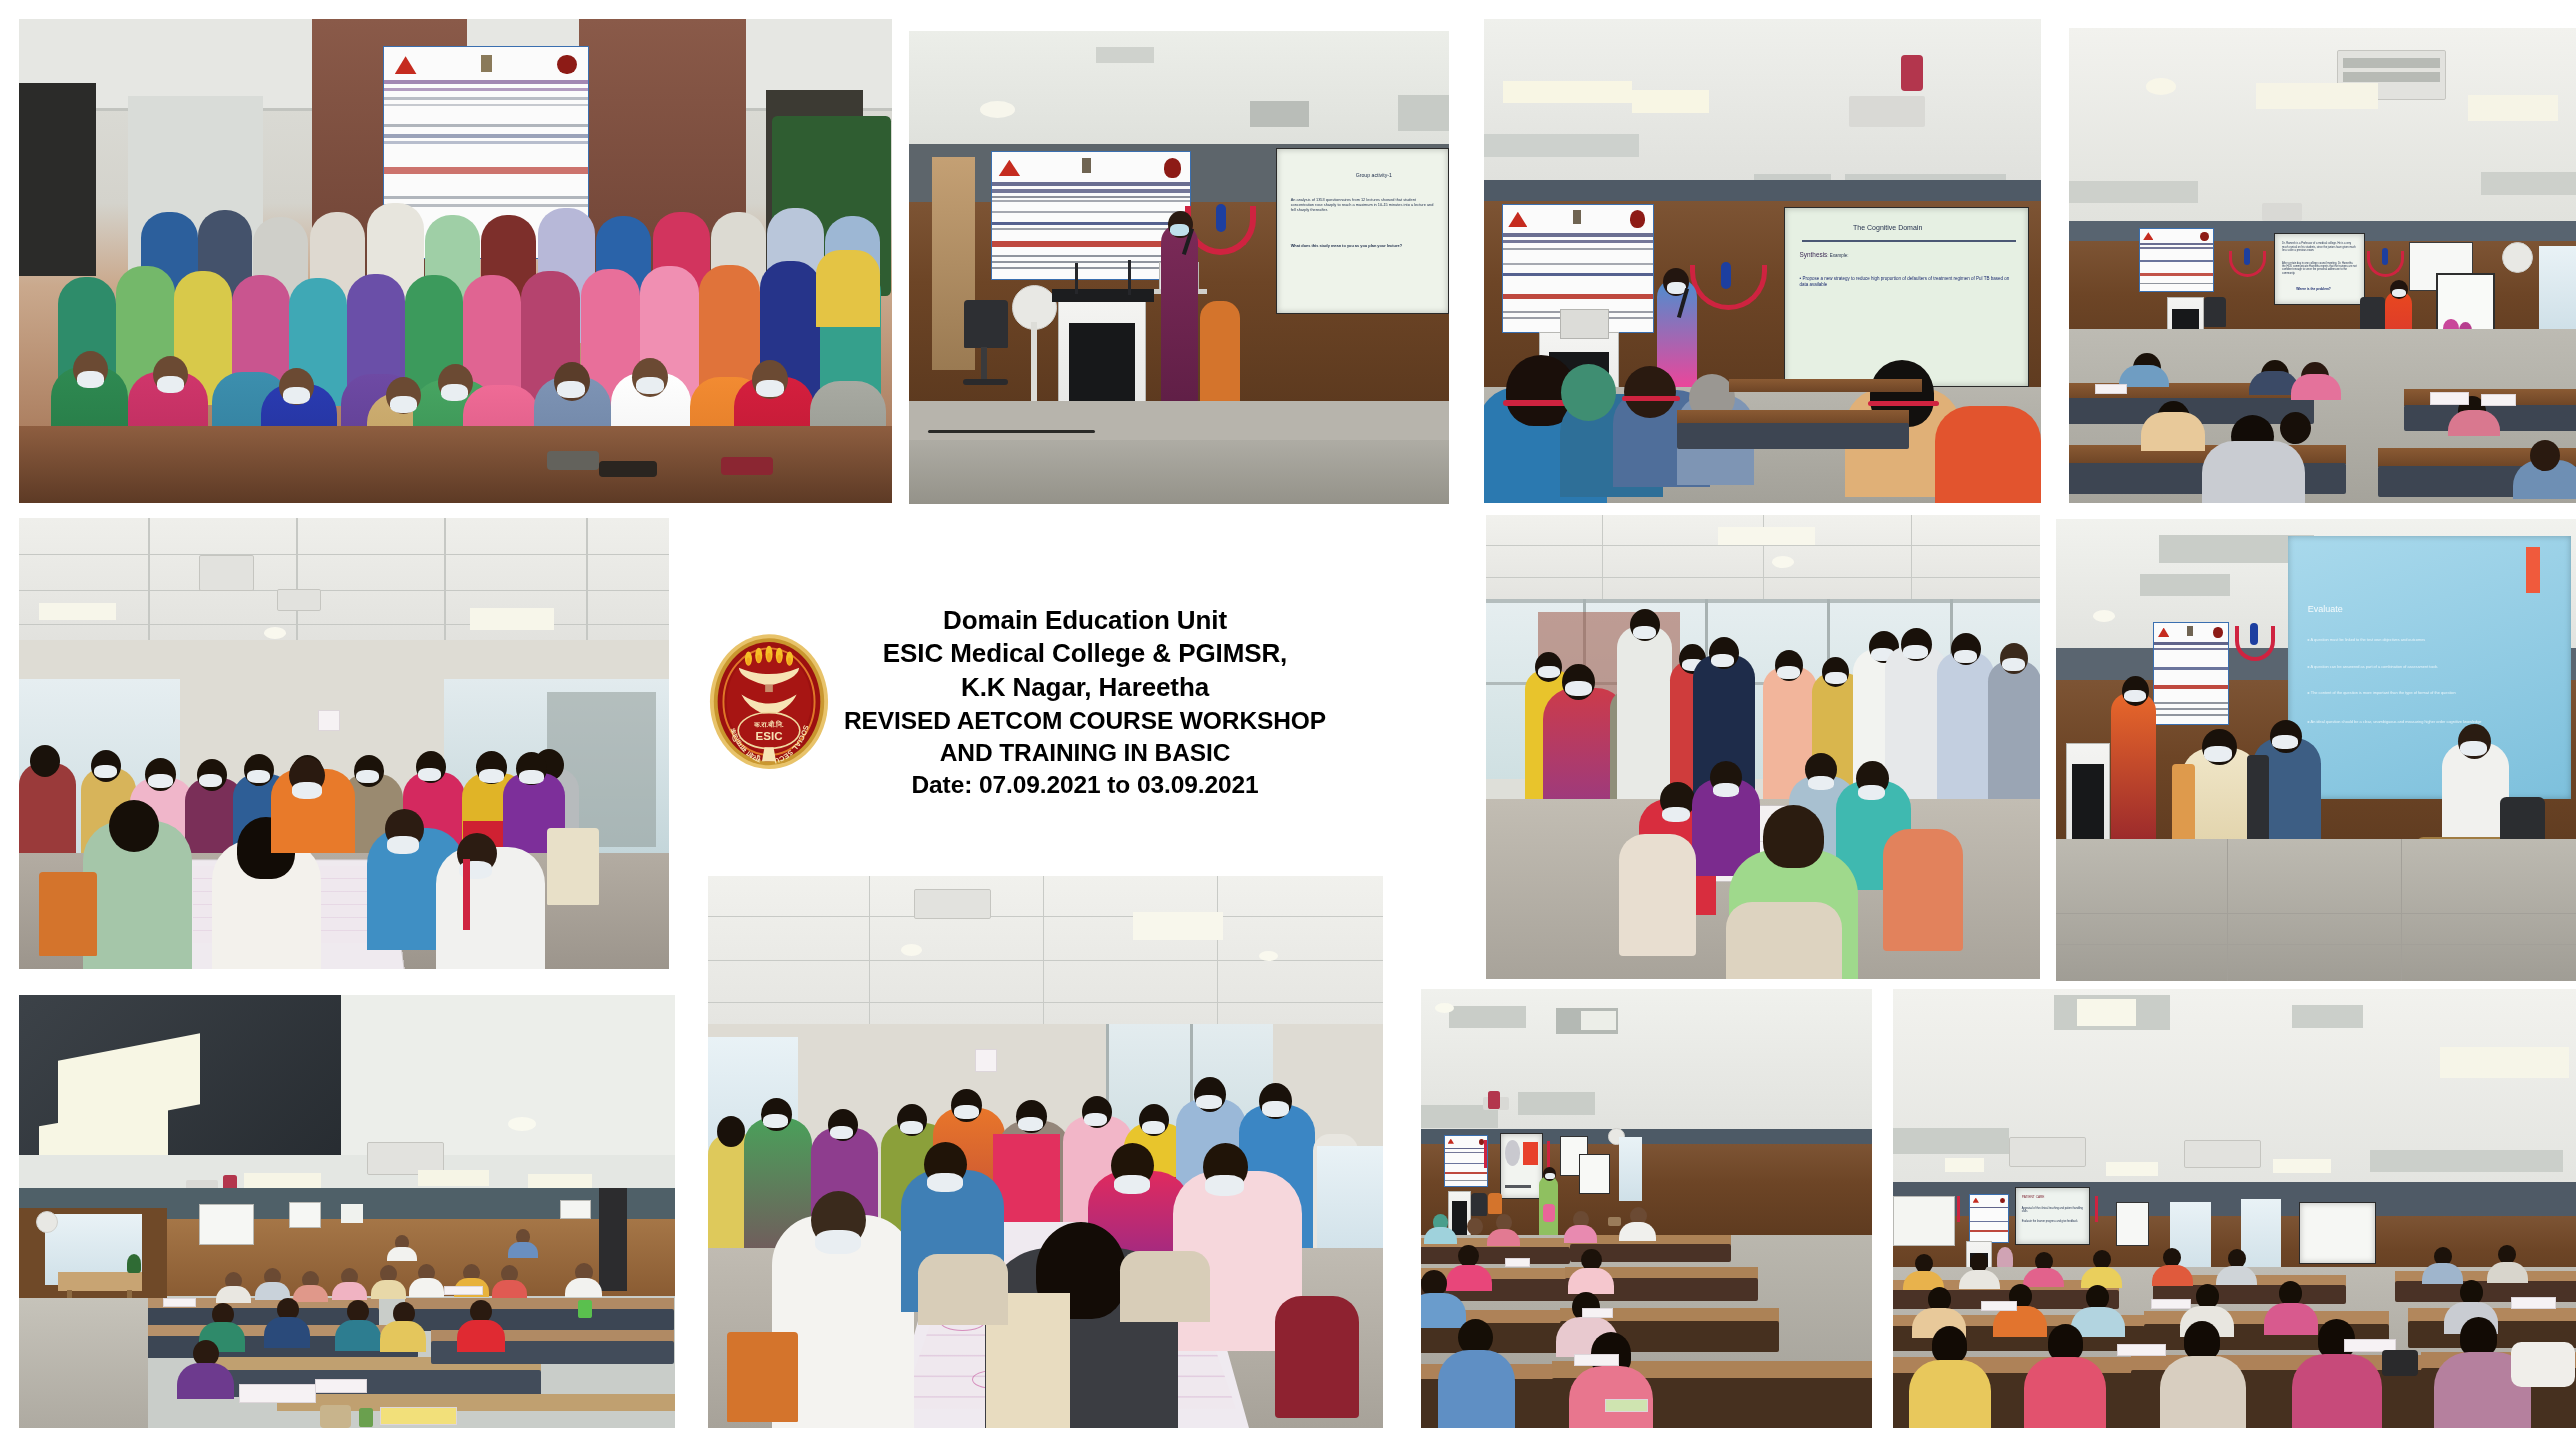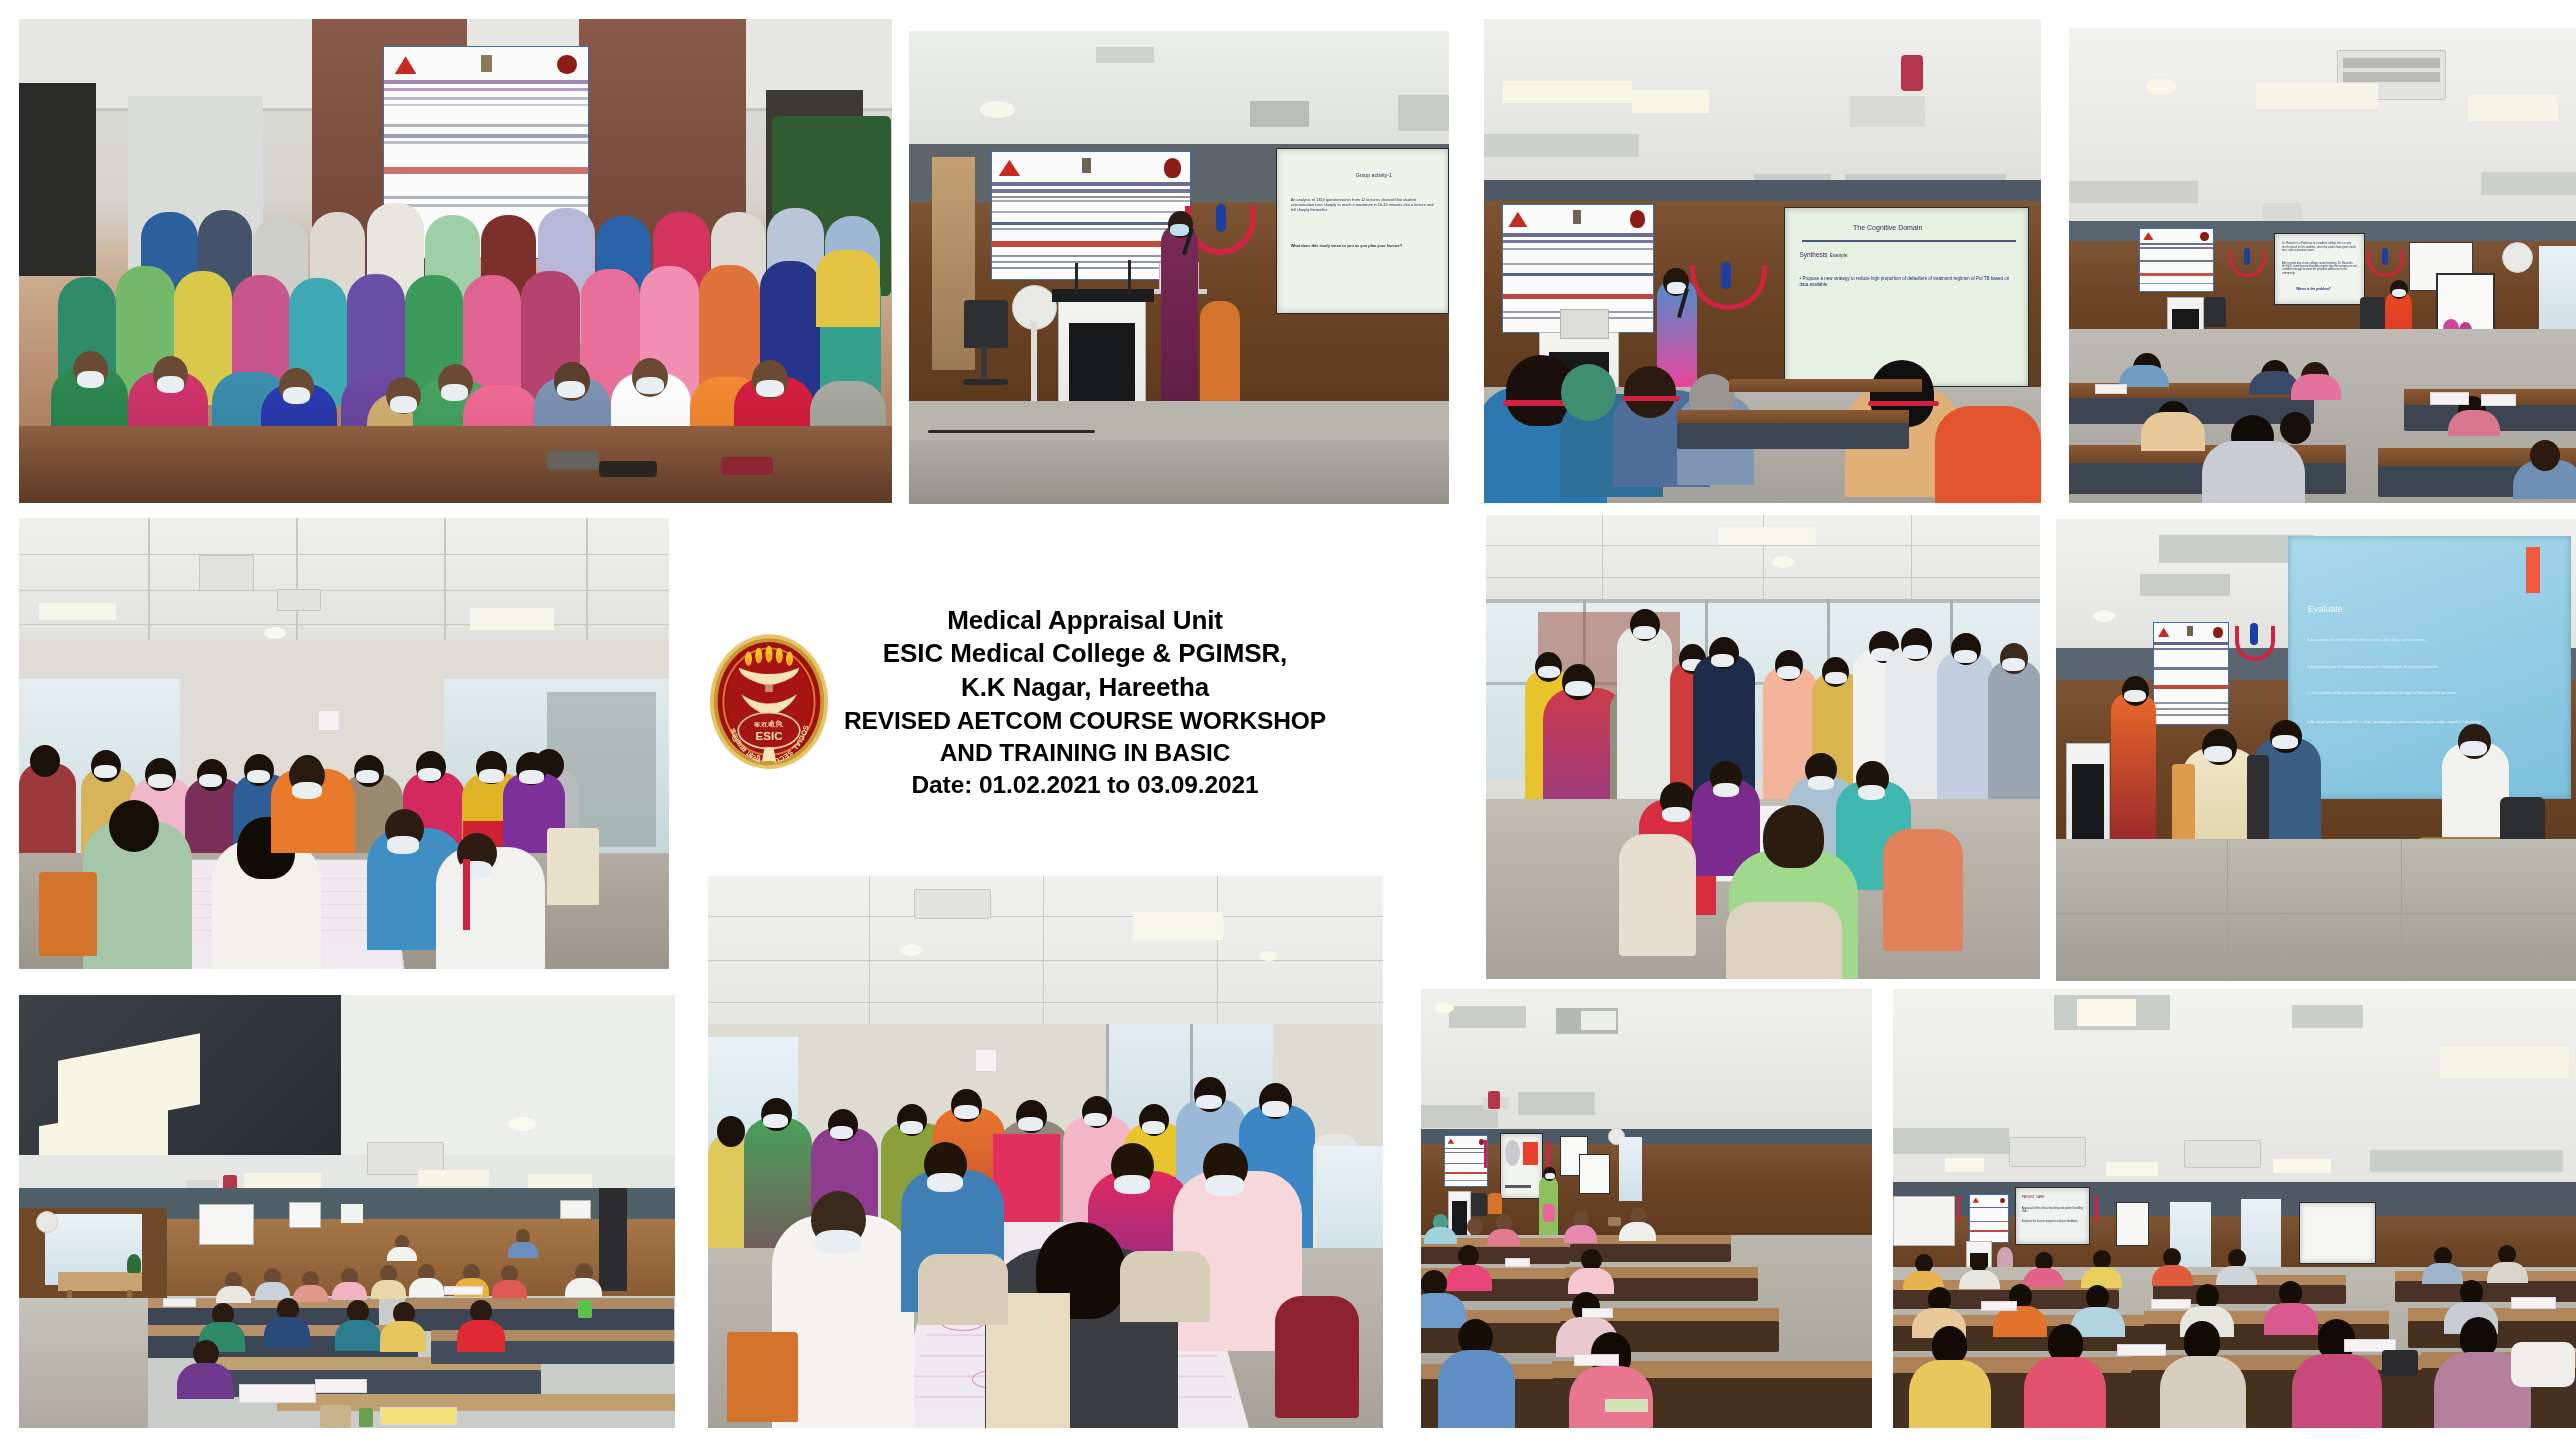--- a/index.html
+++ b/index.html
@@ -525,26 +525,26 @@
         <path id="arcL" d="M86 196 A62 76 0 0 1 40 140" fill="none"></path>
         <text fill="#f7e3b4" font-family="'Liberation Sans',sans-serif" font-size="11" font-weight="bold">
           <textPath href="#arcR" startOffset="4%">SOCIAL SECURITY</textPath>
         </text>
         <text fill="#f7e3b4" font-family="'Liberation Sans',sans-serif" font-size="11" font-weight="bold">
           <textPath href="#arcL" startOffset="4%">सुरक्षा सामाजिक</textPath>
         </text>
       </svg>
     </div>
     <div id="center-text">
-      <div class="line l1">Medical Appraisal Unit</div>
+      <div class="line l1">Domain Education Unit</div>
       <div class="line l2">ESIC Medical College &amp; PGIMSR,</div>
       <div class="line l3">K.K Nagar, Hareetha</div>
       <div class="line l4">REVISED AETCOM COURSE WORKSHOP</div>
       <div class="line l5">AND TRAINING IN BASIC</div>
-      <div class="line l6">Date: 01.02.2021 to 03.09.2021</div>
+      <div class="line l6">Date: 07.09.2021 to 03.09.2021</div>
     </div>
   </div>
 
   <div class="tile" style="left:1486px; top:515px; width:554px; height:464px;">
     <div class="scene" style="background:#dedfd9;">
       <div class="ceil" style="height:84px;background:linear-gradient(180deg,#f1f1ed,#e4e4e0);"></div>
       <div class="ceilgrid" style="left:0;top:30px;width:554px;height:1.3px;background:#c8cac6;"></div>
       <div class="ceilgrid" style="left:0;top:62px;width:554px;height:1.3px;background:#c8cac6;"></div>
       <div class="ceilgrid" style="left:116px;top:0;width:1.3px;height:84px;background:#c8cac6;"></div>
       <div class="ceilgrid" style="left:277px;top:0;width:1.3px;height:84px;background:#c8cac6;"></div>

